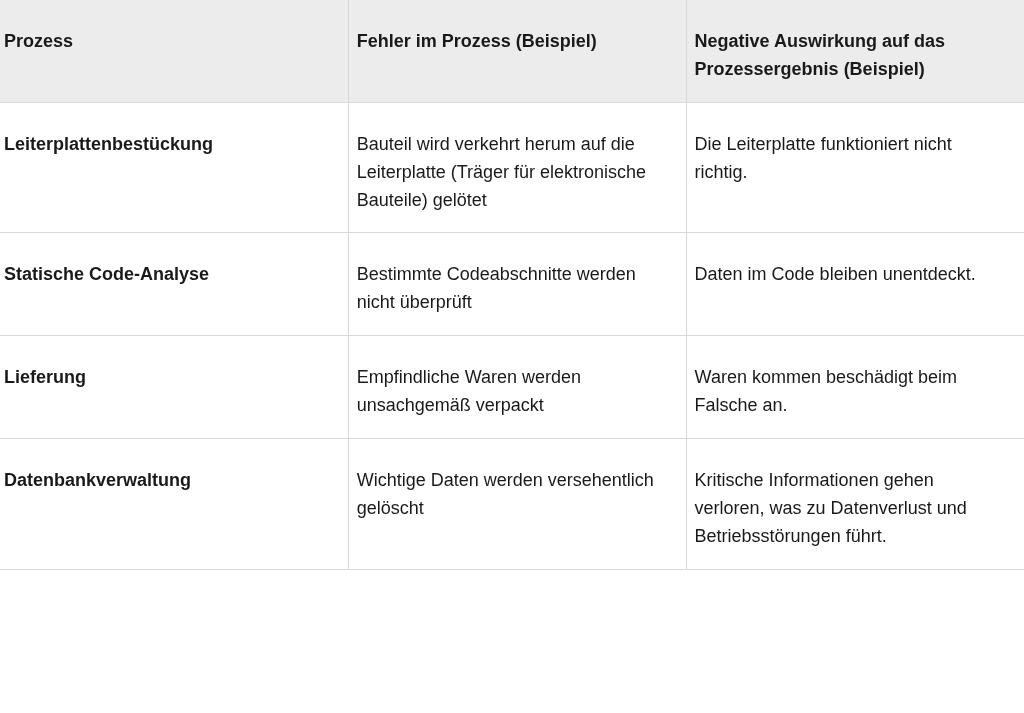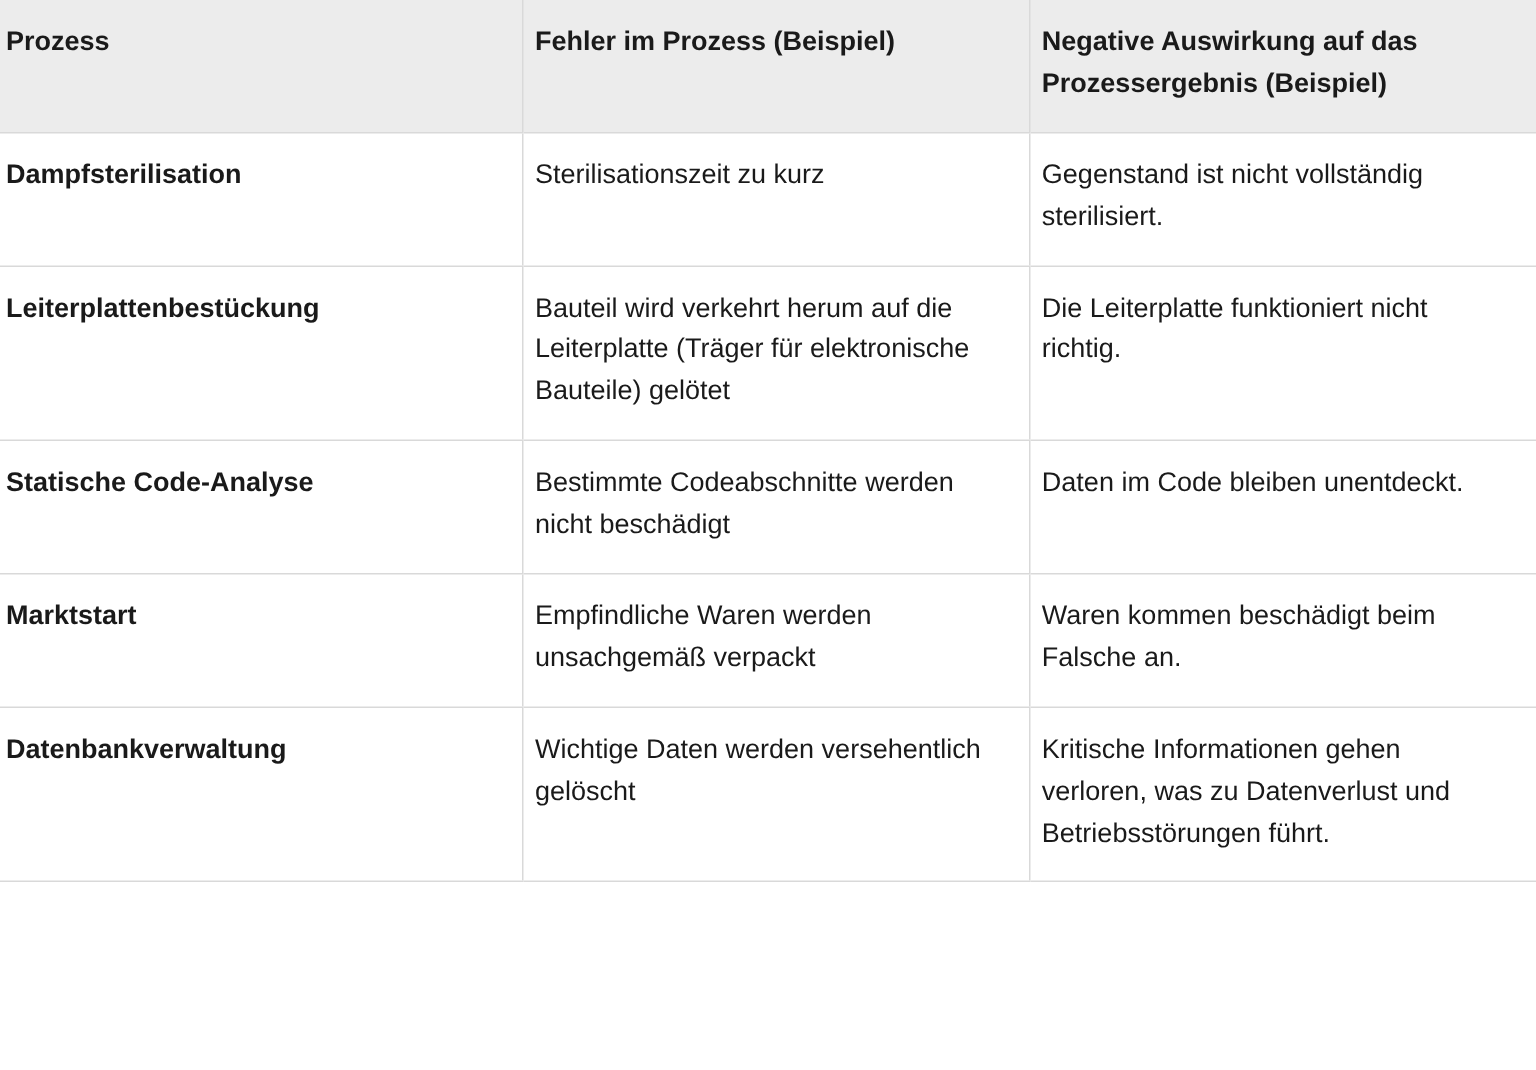--- a/index.html
+++ b/index.html
@@ -19,21 +19,21 @@
       width: 100%;
       border-collapse: collapse;
       table-layout: fixed;
     }
     th, td {
       text-align: left;
       vertical-align: top;
       border-top: 1px solid #d9d9d9;
       border-bottom: 1px solid #d9d9d9;
       border-left: 1px solid #d9d9d9;
-      padding: 14px 16px 18px 8px;
+      padding: 28px 16px 18px 8px;
     }
     th:first-child, td:first-child {
       border-left: none;
       padding-left: 4px;
     }
     thead th {
       background: #ececec;
       font-weight: 700;
       border-top: none;
     }
@@ -55,36 +55,31 @@
   </colgroup>
   <thead>
     <tr>
       <th>Prozess</th>
       <th>Fehler im Prozess (Beispiel)</th>
       <th>Negative Auswirkung auf das Prozessergebnis (Beispiel)</th>
     </tr>
   </thead>
   <tbody>
     <tr>
-      <td class="process-cell">Dampfsterilisation</td>
-      <td>Sterilisationszeit zu kurz</td>
-      <td>Gegenstand ist nicht vollständig sterilisiert.</td>
-    </tr>
-    <tr>
       <td class="process-cell">Leiterplattenbestückung</td>
       <td>Bauteil wird verkehrt herum auf die Leiterplatte (Träger für elektronische Bauteile) gelötet</td>
       <td>Die Leiterplatte funktioniert nicht richtig.</td>
     </tr>
     <tr>
       <td class="process-cell">Statische Code-Analyse</td>
-      <td>Bestimmte Codeabschnitte werden nicht beschädigt</td>
+      <td>Bestimmte Codeabschnitte werden nicht überprüft</td>
       <td>Daten im Code bleiben unentdeckt.</td>
     </tr>
     <tr>
-      <td class="process-cell">Marktstart</td>
+      <td class="process-cell">Lieferung</td>
       <td>Empfindliche Waren werden unsachgemäß verpackt</td>
       <td>Waren kommen beschädigt beim Falsche an.</td>
     </tr>
     <tr>
       <td class="process-cell">Datenbankverwaltung</td>
       <td>Wichtige Daten werden versehentlich gelöscht</td>
       <td>Kritische Informationen gehen verloren, was zu Datenverlust und Betriebsstörungen führt.</td>
     </tr>
   </tbody>
 </table>

